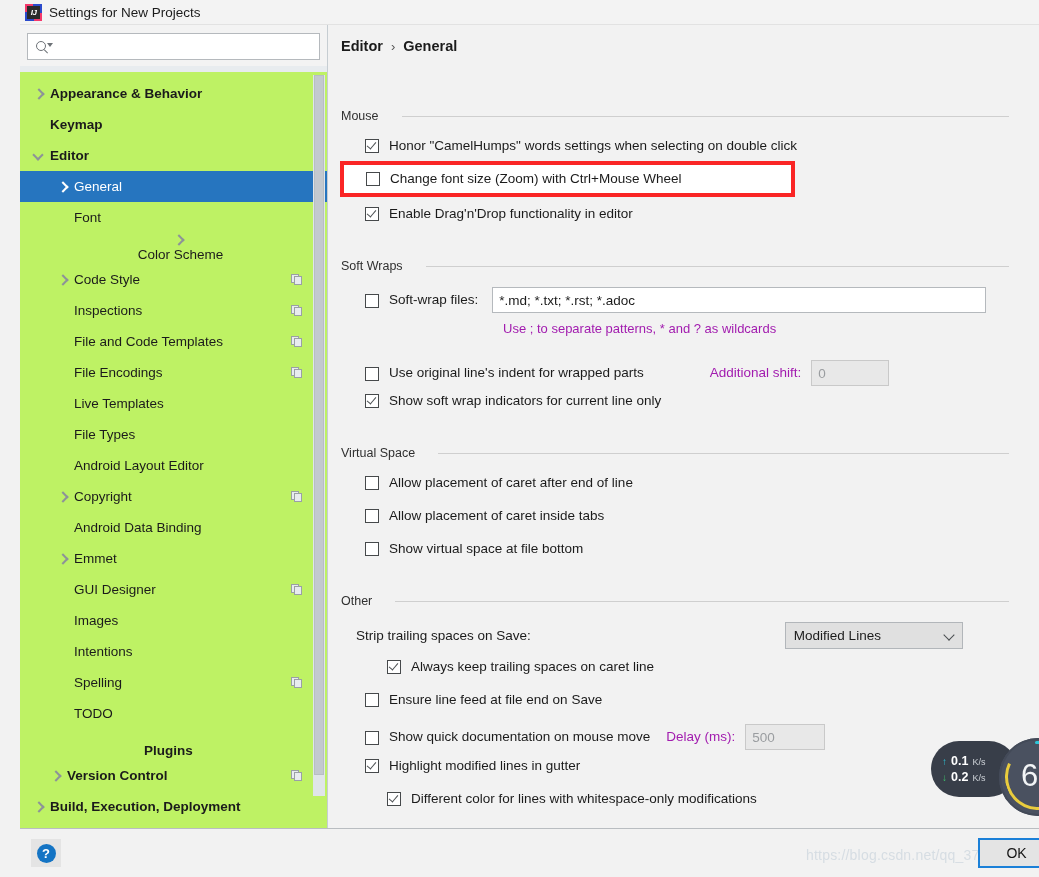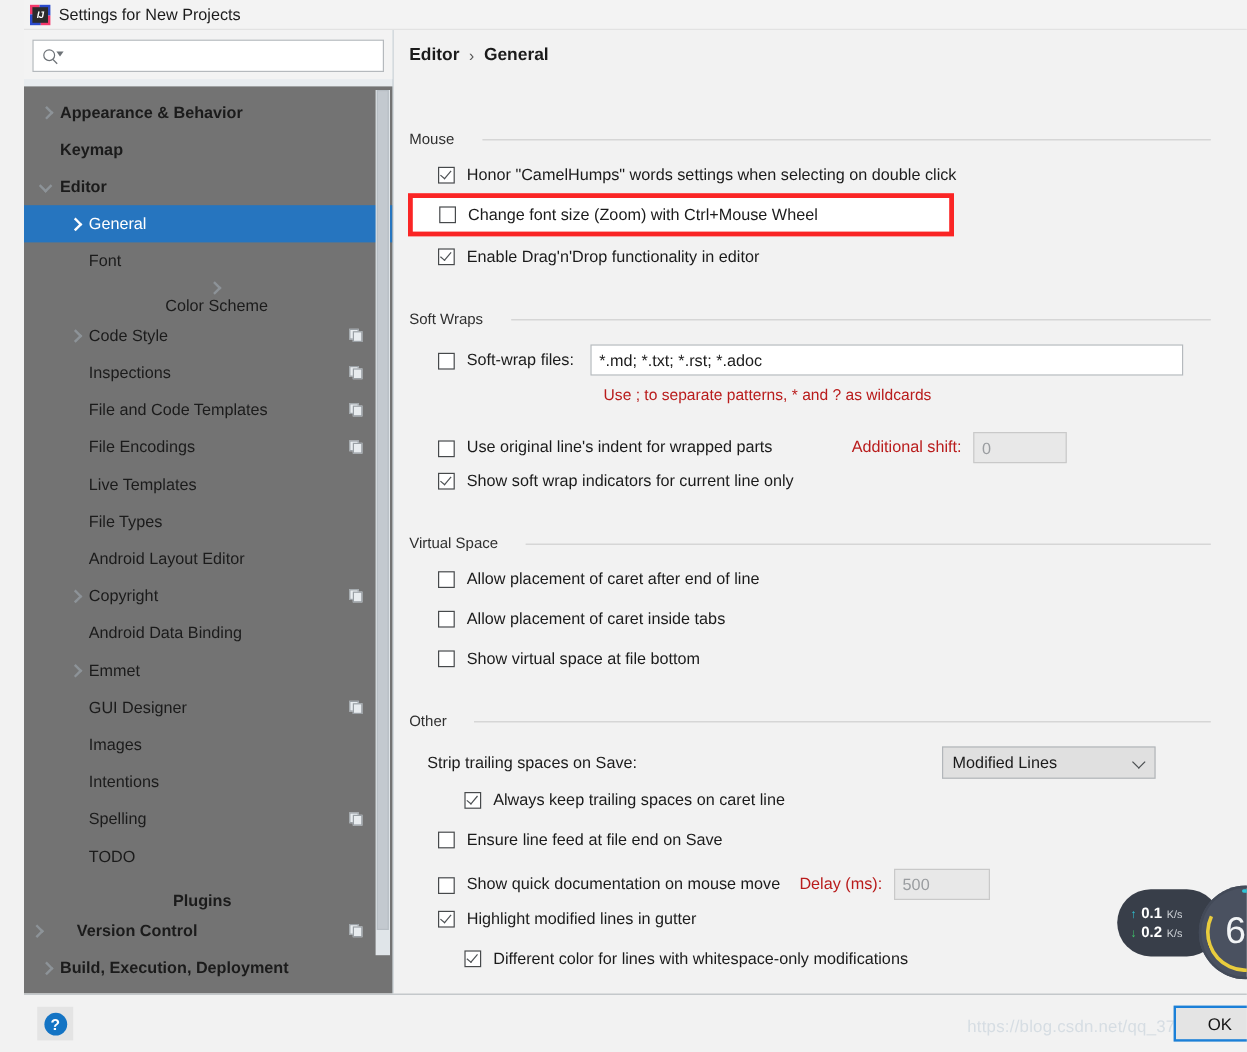--- a/index.html
+++ b/index.html
@@ -60,21 +60,21 @@
     border-top: 4px solid #6d7277;
   }
   #search-input {
     border: 0; outline: none; background: transparent; flex: 1;
     font-family: "Liberation Sans", sans-serif; font-size: 13px;
     padding: 0 6px; height: 22px; color: #1a1a1a;
   }
 
   #tree {
     position: absolute; top: 47px; left: 0; right: 0; bottom: 0;
-    overflow: hidden; background: #737373; padding-top: 6px;
+    overflow: hidden; background: #bef264; padding-top: 6px;
   }
   .tree-item {
     position: relative; height: 31px; display: flex; align-items: center;
     padding-right: 22px; cursor: default; white-space: nowrap;
   }
   .tree-item .twisty {
     width: 14px; height: 14px; flex: 0 0 auto; position: relative;
     margin-right: 4px;
   }
   .tree-item .twisty.right::before {
@@ -148,21 +148,21 @@
   .cb.checked::after {
     content: ""; position: absolute; left: 3.3px; top: 0.4px;
     width: 4px; height: 8px;
     border-right: 1.6px solid #4d5154; border-bottom: 1.6px solid #4d5154;
     transform: rotate(40deg);
   }
   .cb-label {
     margin-left: 10px; font-size: 13.5px; color: #1b1b1b; line-height: 18px;
     max-width: 420px;
   }
-  .muted { color: #b91c1c; text-align: right; }
+  .muted { color: #a21caf; text-align: right; }
 
   .txtfield {
     background: #fff; border: 1px solid #b5b9bd; height: 26px;
     font-size: 13.5px; color: #1b1b1b; padding: 0 6px;
     display: flex; align-items: center;
   }
   .txtfield.disabled { background: #e8e8e8; border-color: #c9c9c9; color: #9a9da0; }
 
   .combo {
     background: #e0e0e0; border: 1px solid #b2b6ba; height: 27px;
@@ -388,21 +388,21 @@
           </span>
         </div>
         <div class="tree-item" style="padding-left: 36px;">
           <span class="twisty"></span>
           <span class="label">TODO</span>
         </div>
         <div class="tree-item bold" style="padding-left: 12px; flex-direction: column;">
           <span class="twisty"></span>
           <span class="label">Plugins</span>
         </div>
-        <div class="tree-item bold" style="padding-left: 4px; gap: 22px;">
+        <div class="tree-item bold" style="padding-left: 29px;">
           <span class="twisty right"></span>
           <span class="label">Version Control</span>
           <span class="copy-icon">
             <span class="b b1"></span>
             <span class="b b2"></span>
           </span>
         </div>
         <div class="tree-item bold" style="padding-left: 12px;">
           <span class="twisty right"></span>
           <span class="label">Build, Execution, Deployment</span>

